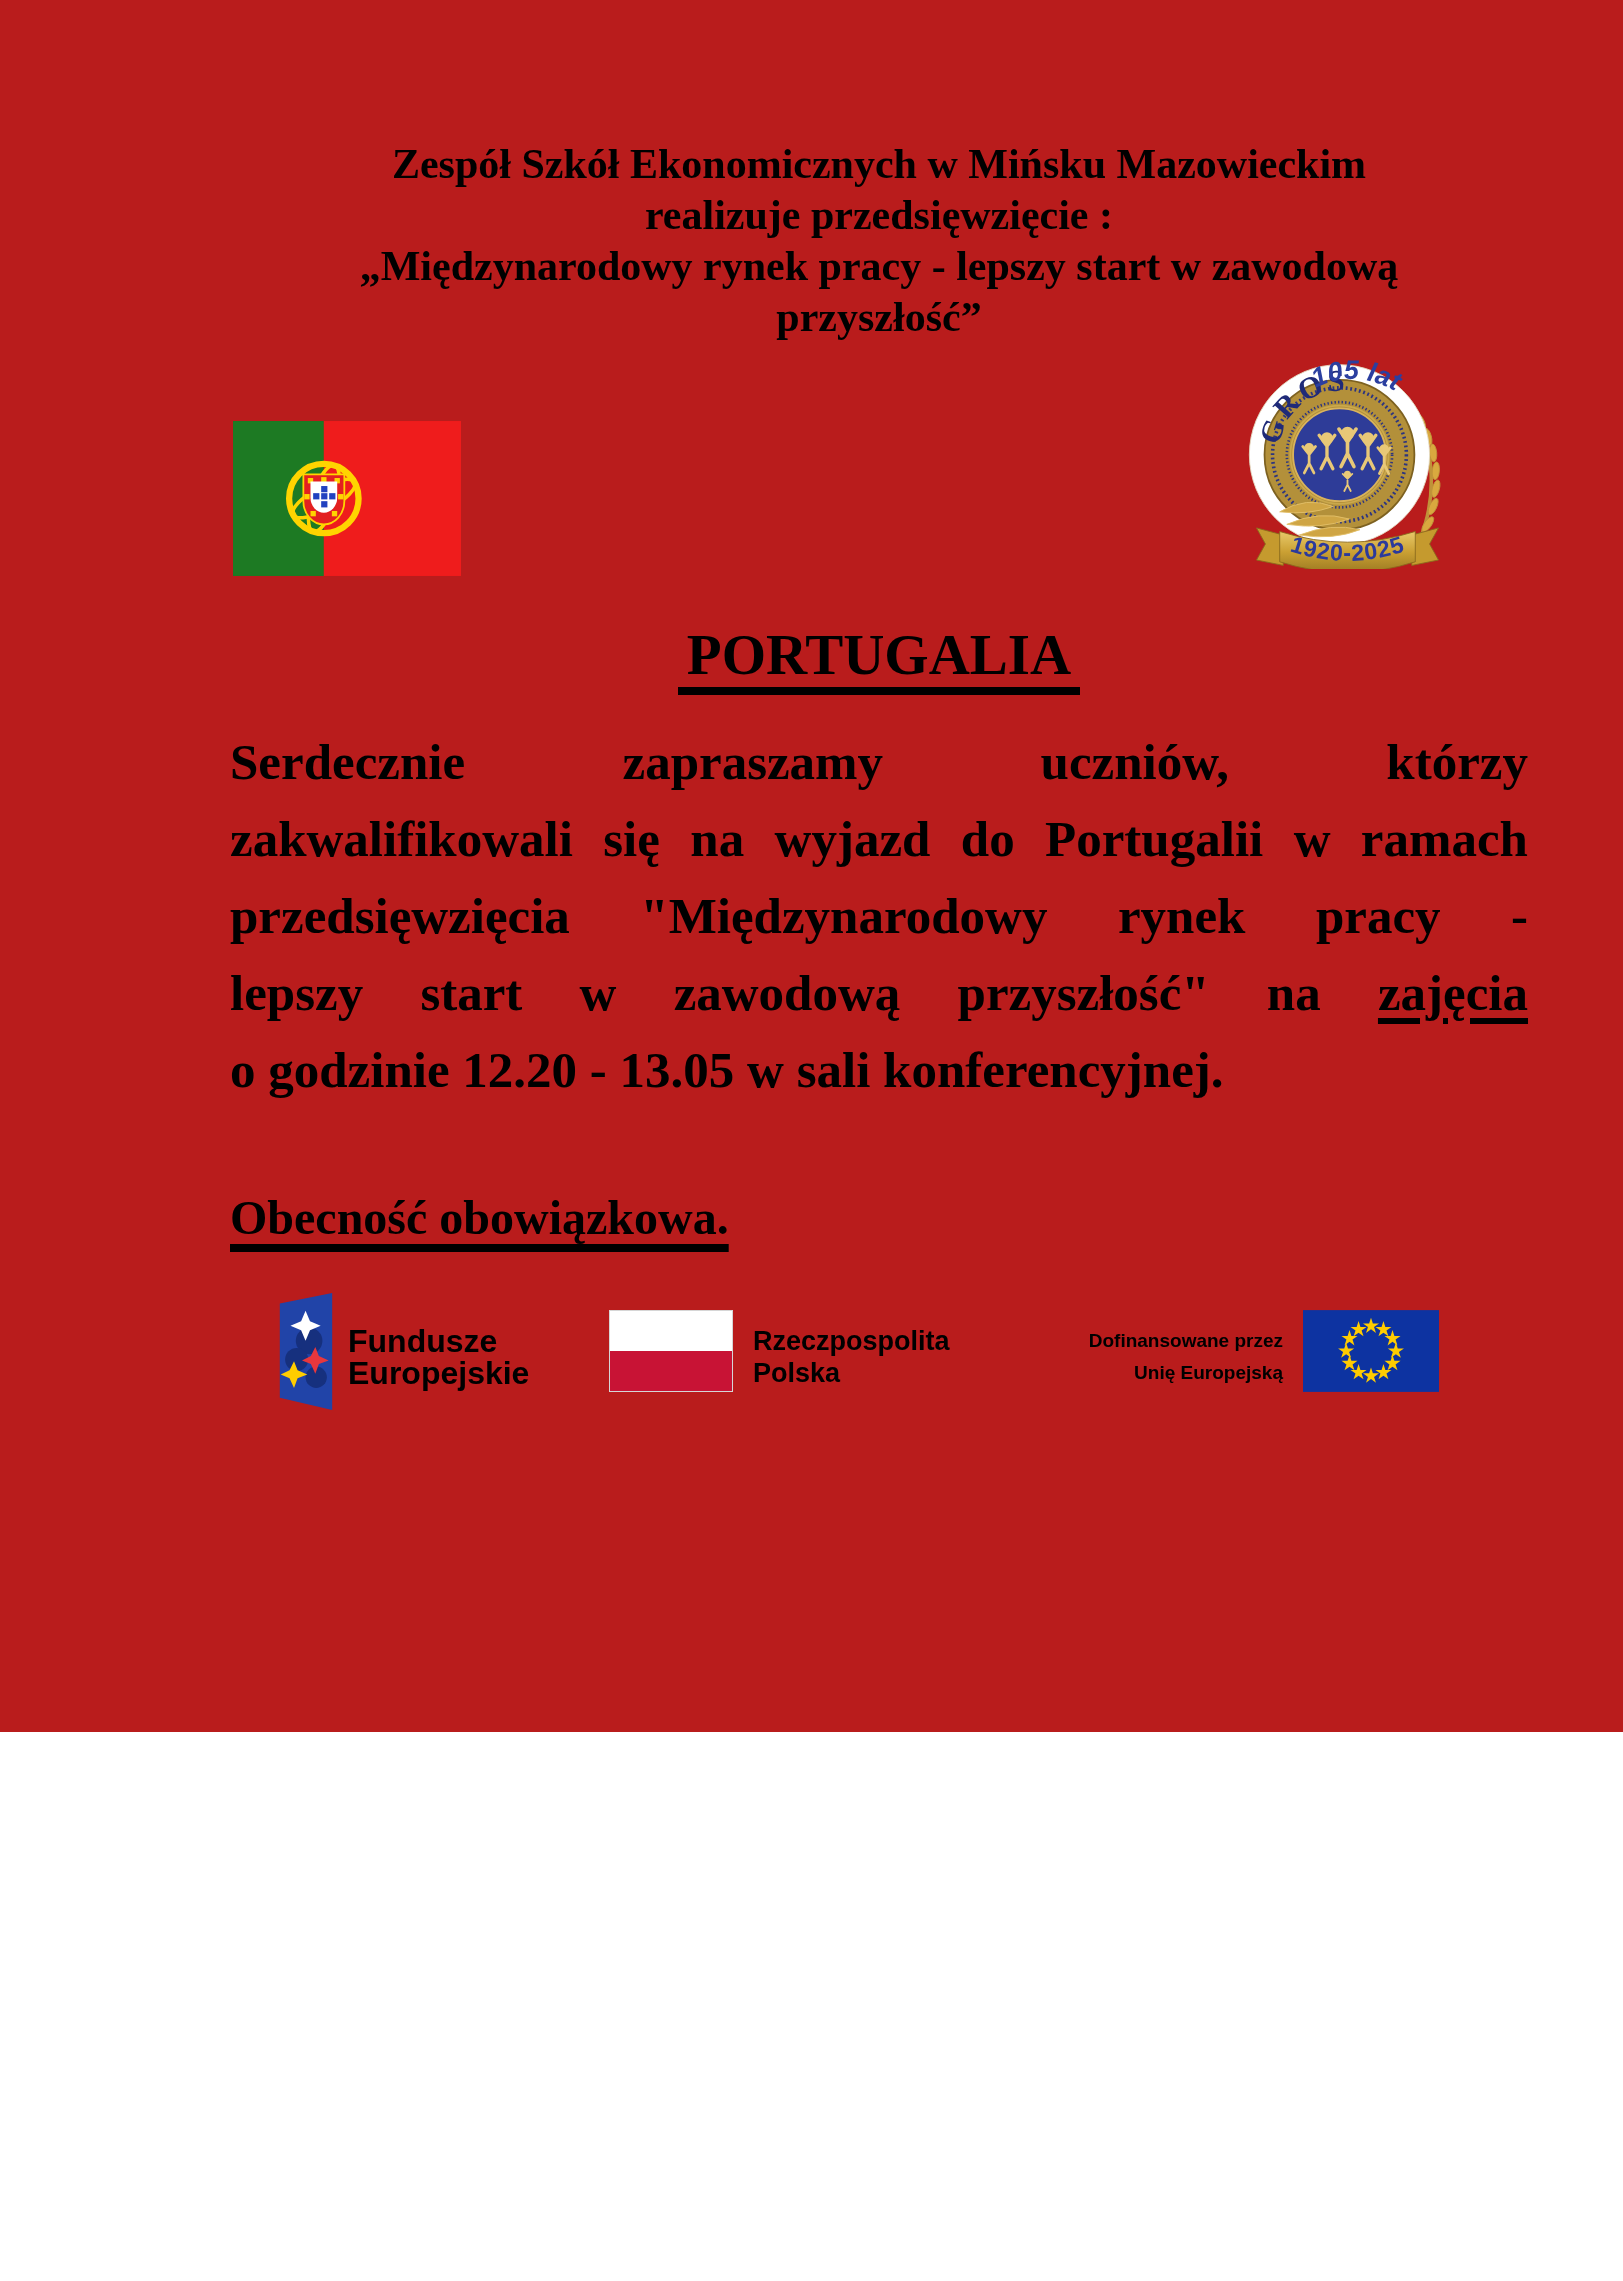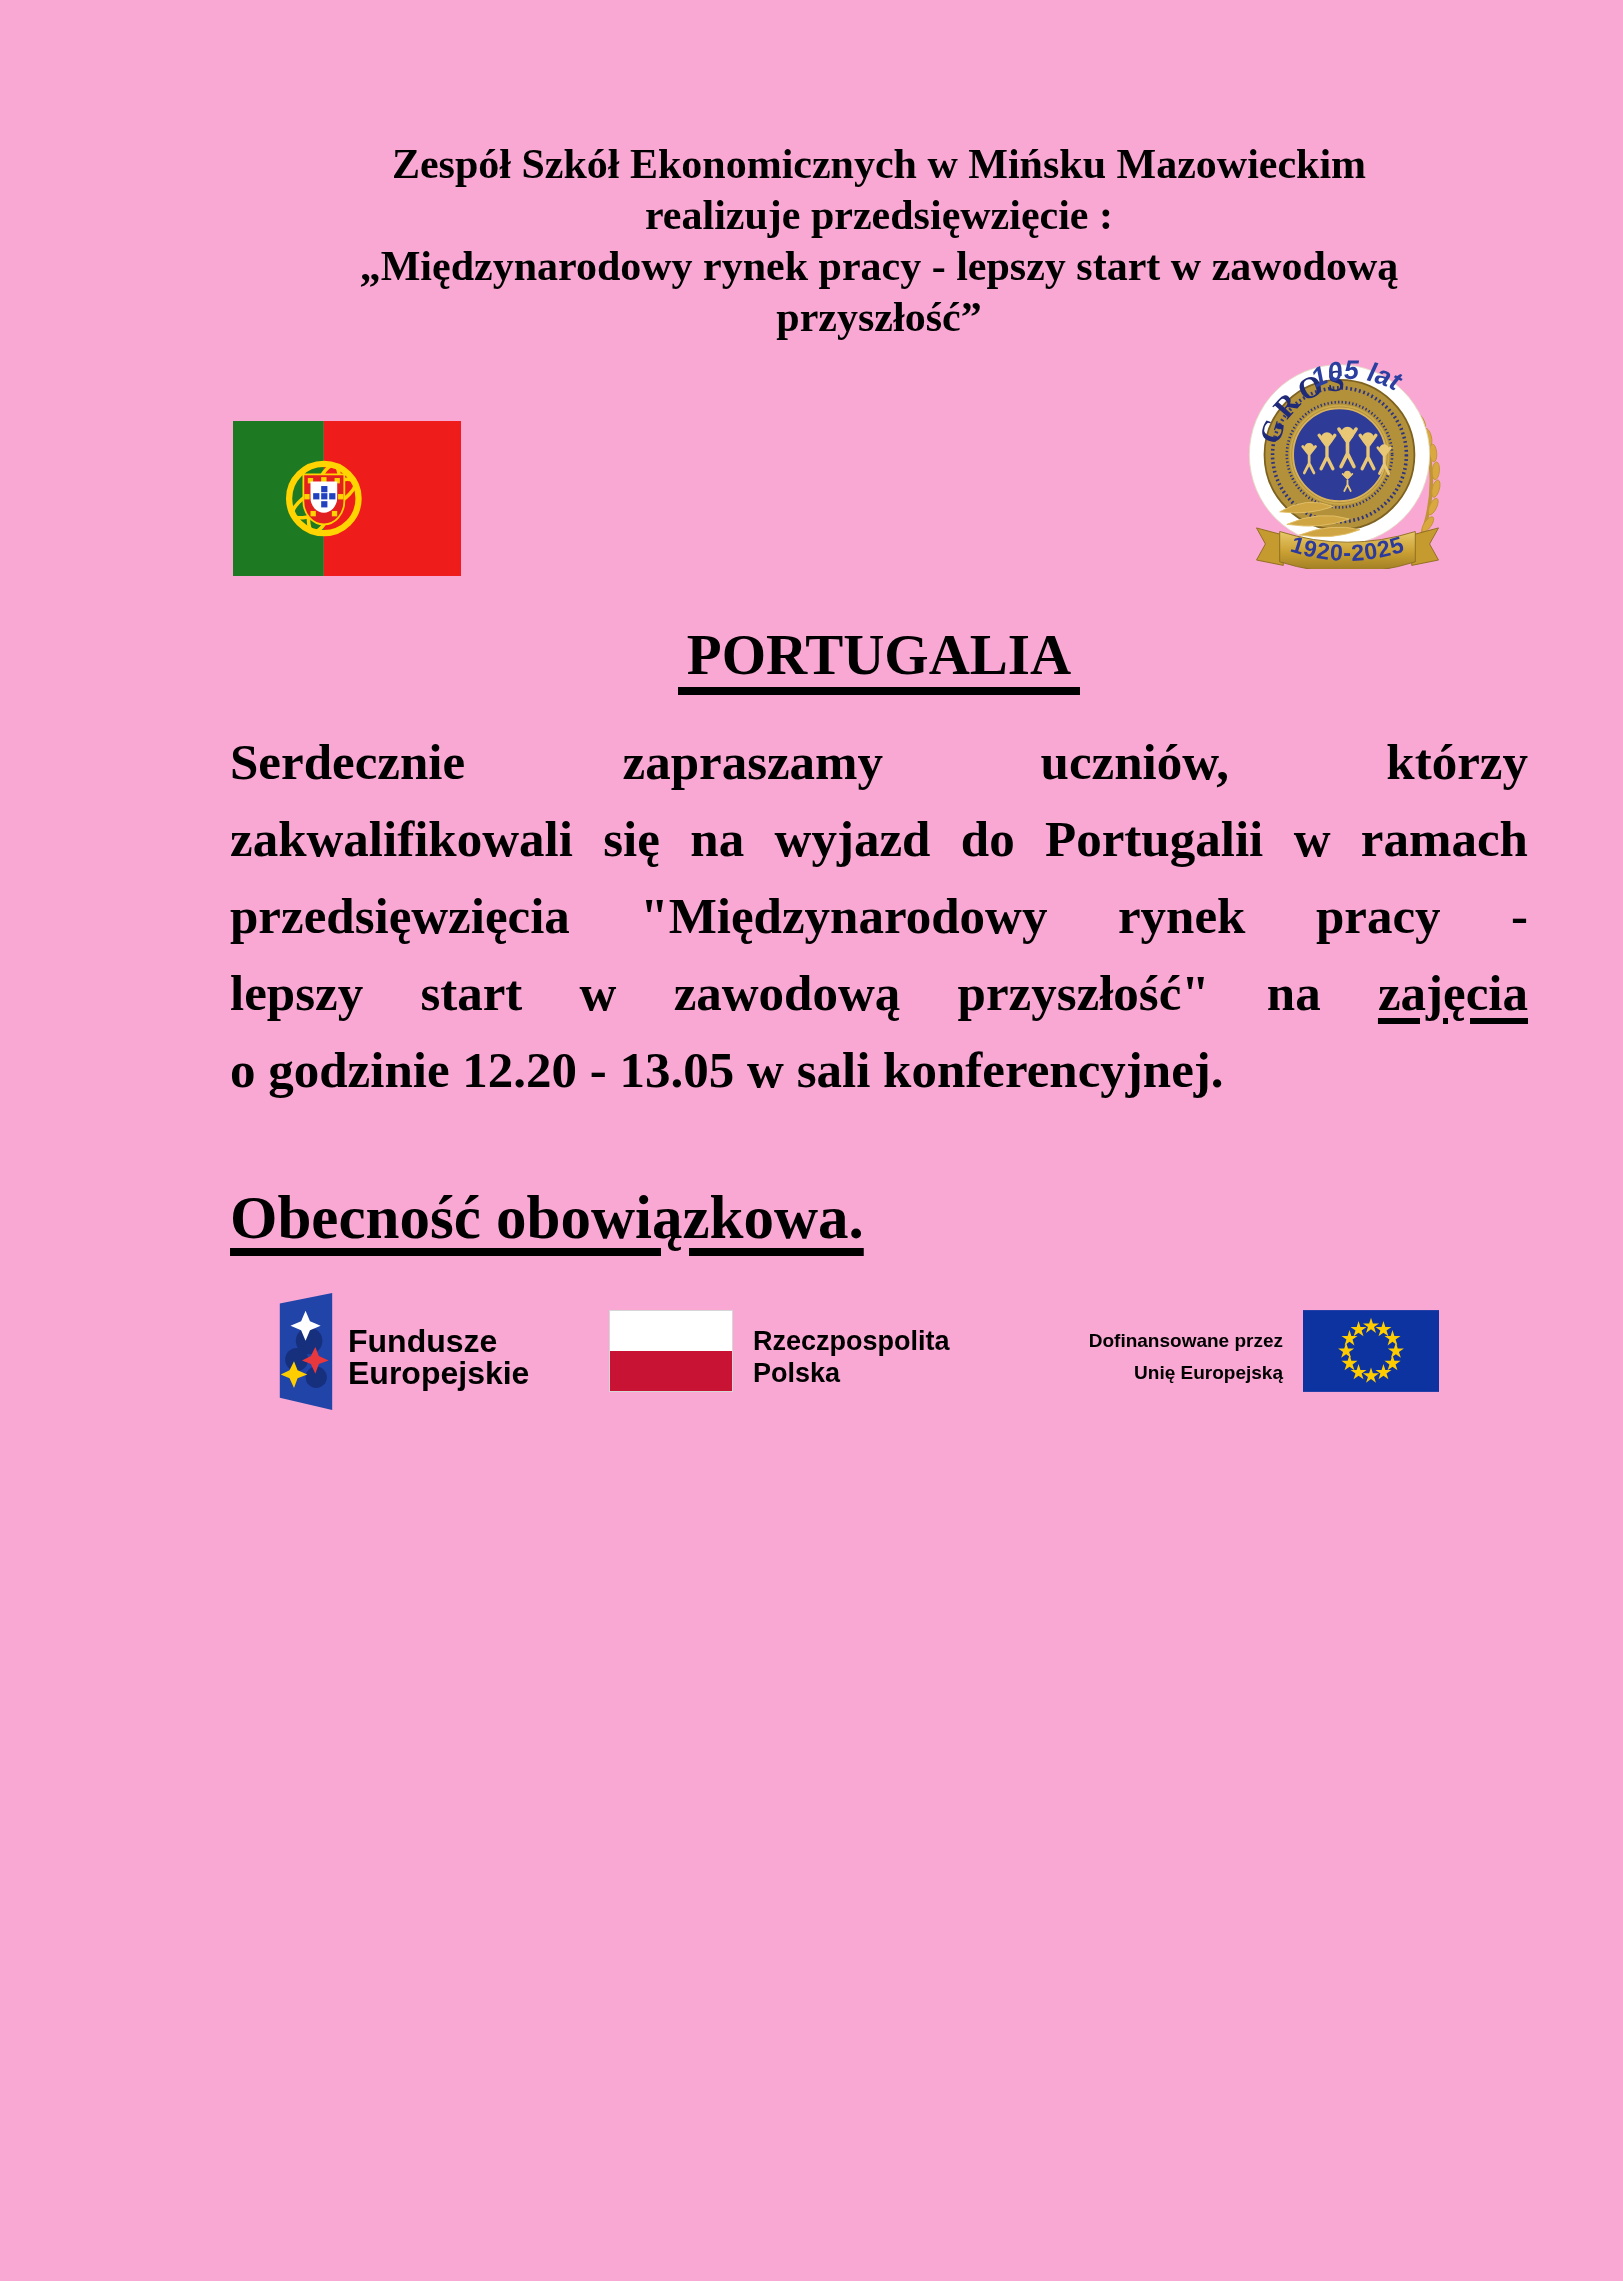--- a/index.html
+++ b/index.html
@@ -1,16 +1,16 @@
 <!DOCTYPE html>
 <html lang="pl" style="font-size:14.3px"><head>
 <meta charset="utf-8">
 <style>
   html,body{margin:0;padding:0;background:#fff;}
-  .page{position:relative;width:1624px;height:2281px;background:#f9a8d4;overflow:hidden;
+  .page{position:relative;width:1624px;height:1732px;background:#b91c1c;overflow:hidden;
         font-family:"Liberation Serif",serif;color:#000;}
 
   
   .header{position:absolute;left:230px;top:139px;width:1298px;text-align:center;
           font-weight:bold;font-size:42px;line-height:51px;}
 
   
   .pt-flag{position:absolute;left:233px;top:421px;width:228px;height:155px;}
   .grosz{position:absolute;left:1244px;top:353px;width:207px;height:216px;}
 
@@ -22,21 +22,21 @@
                 border-bottom:8px solid #000;padding:0 9px 1px 9px;}
 
   
   .bodytext{position:absolute;left:230px;top:724px;width:1298px;
             font-weight:bold;font-size:51px;line-height:77px;}
   .bline{white-space:nowrap;}
   .bline.j{white-space:normal;text-align:justify;text-align-last:justify;text-justify:inter-word;}
   .u{text-decoration:underline;text-decoration-thickness:6.2px;text-underline-offset:8px;}
 
   .closing-wrap{position:absolute;left:230px;top:1187px;width:1298px;}
-  .closing{font-weight:bold;font-size:61px;line-height:62px;
+  .closing{font-weight:bold;font-size:48px;line-height:62px;
            text-decoration:underline;text-decoration-thickness:8px;text-underline-offset:9.8px;}
 
   
   .sans{font-family:"Liberation Sans",sans-serif;}
   .fe-logo{position:absolute;left:270px;top:1292px;width:64px;height:119px;}
   .fe-text{position:absolute;left:348px;top:1325px;font-weight:700;font-size:32px;line-height:32px;}
   .pl-flag{position:absolute;left:609px;top:1310px;width:124px;height:82px;
            border:0.9px solid #d6d6d6;box-sizing:border-box;}
   .pl-flag .w{position:absolute;left:0;top:0;width:100%;height:50%;background:#ffffff;}
   .pl-flag .r{position:absolute;left:0;top:50%;width:100%;height:50%;background:#c81335;}

